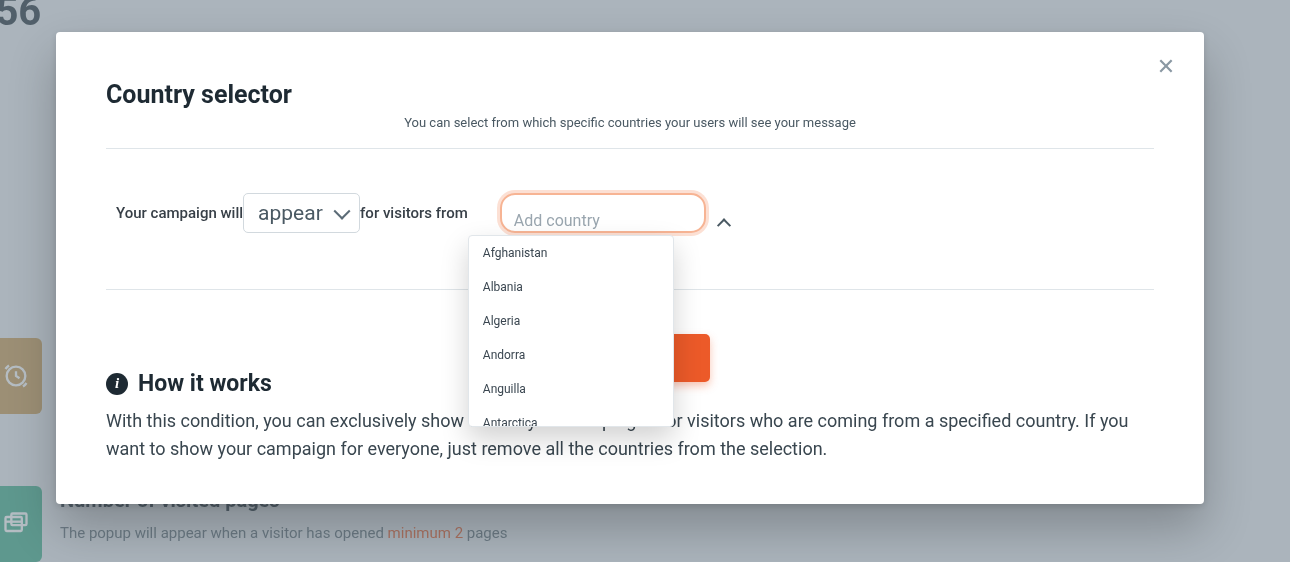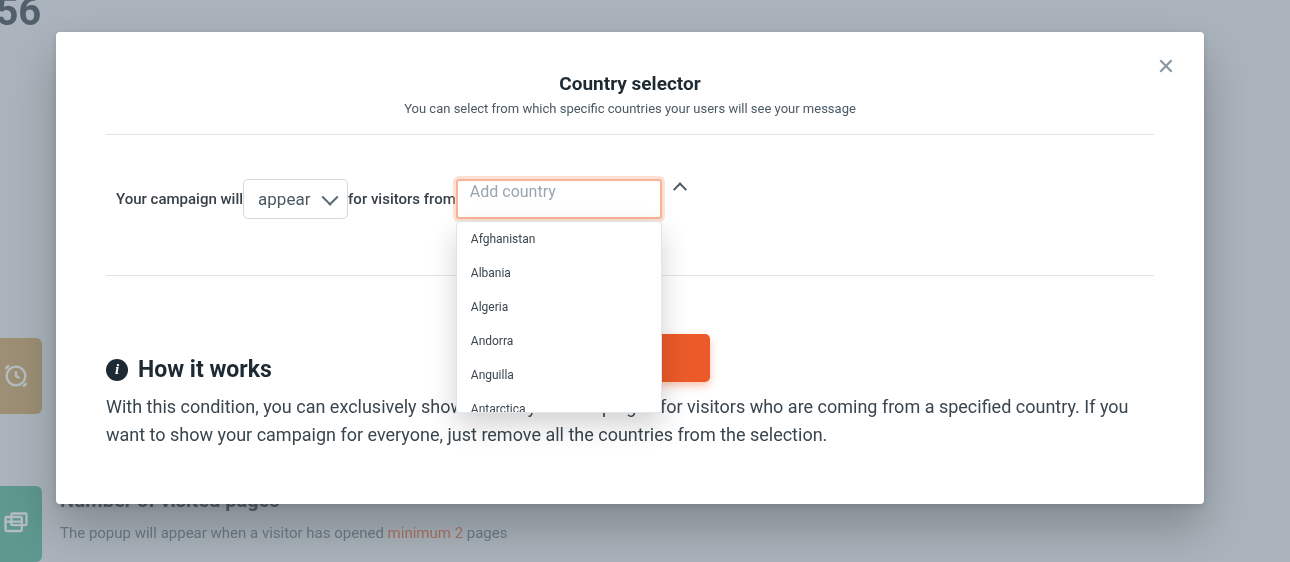--- a/index.html
+++ b/index.html
@@ -79,24 +79,23 @@
     right: 24px; top: 20px;
     width: 28px; height: 28px;
     display:flex; align-items:center; justify-content:center;
     color: #8a98a3;
     font-size: 22px;
     cursor: pointer;
     border:none; background:none;
     font-family: inherit;
   }
   .modal h2.title {
-    text-align:center;
-    font-size: 19px;
+    font-size: 25px;
     font-weight: 700;
-    margin: 12px 0 6px 0;
+    margin: 20px 0 6px 0;
     color:#1e2a33;
   }
   .modal p.subtitle {
     text-align:center;
     font-size: 13px;
     color:#4a5963;
     margin:0 0 18px 0;
   }
   .modal hr {
     border:none;
@@ -110,21 +109,21 @@
     color:#373f47;
     margin-bottom: 56px;
     padding-left: 10px;
   }
   .rule-row .lbl { font-weight:500; color:#373f47; }
   .native-select {
     appearance:none;
     -webkit-appearance:none;
     height:40px;
     padding: 0 36px 0 14px;
-    font-size:17px;
+    font-size:21px;
     color:#4a5963;
     border:1px solid #d2d9de;
     border-radius:5px;
     background:#fff;
     font-family: inherit;
     position:relative;
   }
   .select-wrap { position:relative; display:inline-block;}
   .select-wrap::after{
     content:"";
@@ -134,26 +133,27 @@
     border-right:2px solid #5b6b76;
     border-bottom:2px solid #5b6b76;
     transform: translateY(-65%) rotate(45deg);
     pointer-events:none;
   }
 
   .country-combo { position:relative; width:206px; }
   .country-field{
     height:40px; width:100%;
     border:2px solid #f7b494;
-    border-radius:3px;
+    border-radius:15px;
     box-shadow: 0 0 0 3px rgba(248,178,148,0.4);
-    display:flex; align-items:flex-start;
+    display:flex; align-items:flex-end;
     padding:0 10px;
     background:#fff;
     cursor:text;
+    margin-left:32px;
   }
   .country-field input{
     border:none; outline:none;
     font-size:16px;
     color:#333;
     flex:1;
     background:transparent;
     font-family: inherit;
   }
   .country-field input::placeholder{ color:#9aa6af; }

